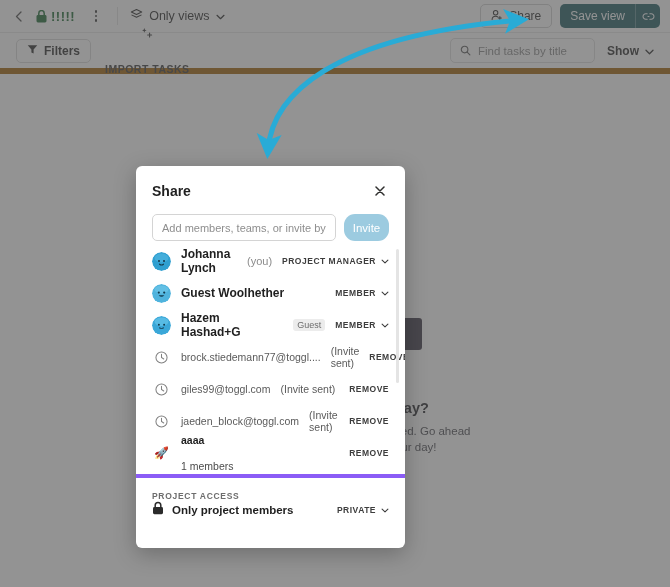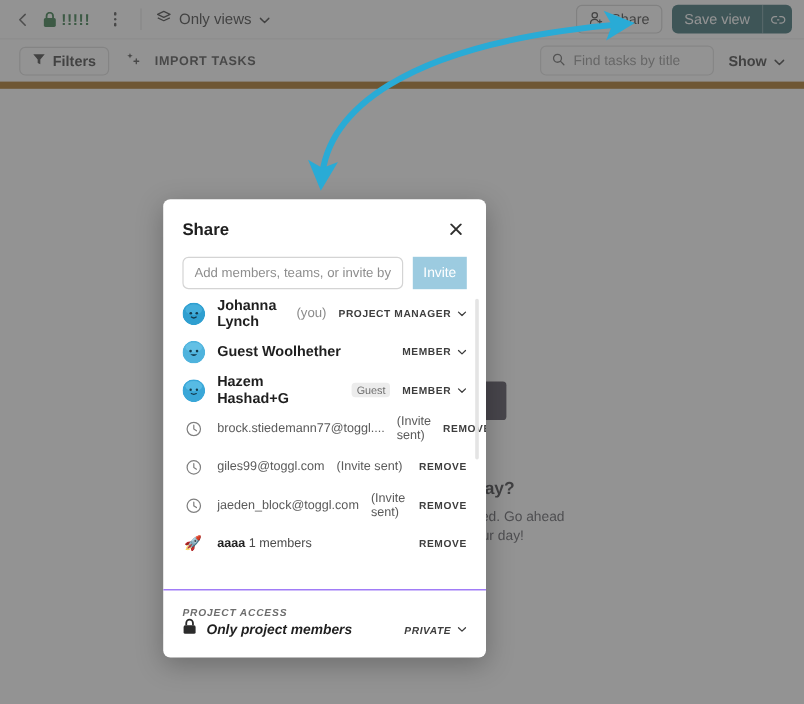--- a/index.html
+++ b/index.html
@@ -63,23 +63,23 @@
     background: #ffffff; border-bottom: 6px solid #a16207;
     display: flex; align-items: center; padding: 0 16px;
   }
   .btn-filters {
     display: flex; align-items: center; gap: 6px;
     border: 1px solid #d8d8d8; border-radius: 5px; background: #fff;
     height: 24px; padding: 0 10px; font-size: 12px; color: #2b2b2b;
     font-weight: 600; cursor: pointer;
   }
   .btn-import {
-    display: flex; align-items: center; gap: 12px; margin-left: 14px;
+    display: flex; align-items: center; gap: 22px; margin-left: 14px;
     font-size: 10.5px; font-weight: 700; letter-spacing: 0.5px;
-    color: #3a3a3a; cursor: pointer;
+    color: #3a3a3a; cursor: pointer; flex-direction: column;
   }
   .tb2-right { margin-left: auto; display: flex; align-items: center; gap: 12px; }
   .searchbox {
     display: flex; align-items: center; gap: 7px;
     border: 1px solid #dcdcdc; border-radius: 5px; background: #fff;
     width: 145px; height: 25px; padding: 0 9px;
   }
   .searchbox input {
     border: 0; outline: 0; font-size: 11.5px; color: #2b2b2b;
     font-family: inherit; width: 100%; background: transparent;
@@ -126,21 +126,21 @@
     font-size: 14px; color: #30302f; cursor: pointer; line-height: 1;
   }
   .m-invite-row { display: flex; gap: 8px; padding: 14px 16px 0 16px; }
   .m-invite-input {
     flex: 1; height: 27px; border: 1px solid #d4d4d4; border-radius: 5px;
     padding: 0 9px; font-size: 11px; color: #2b2b2b;
     font-family: inherit; outline: none; background: #fff;
   }
   .m-invite-input::placeholder { color: #8e8e8e; }
   .btn-invite {
-    width: 45px; height: 27px; border: 0; border-radius: 0;
+    width: 45px; height: 27px; border: 0; border-radius: 11px;
     background: #9ccbe0; color: #ffffff; font-size: 11.5px;
     font-family: inherit; cursor: pointer;
   }
 
   .m-section-label {
     padding: 16px 16px 0 16px; font-size: 8.5px; font-weight: 700;
     letter-spacing: 0.7px; color: #6d6d6d;
   }
 
   .m-list {
@@ -171,26 +171,26 @@
     font-size: 8.5px; font-weight: 700; letter-spacing: 0.5px; color: #3d3d3d;
     cursor: pointer; white-space: nowrap;
   }
   .row-remove {
     margin-left: auto; font-size: 8.5px; font-weight: 700;
     letter-spacing: 0.5px; color: #3d3d3d; cursor: pointer;
   }
   .clock-ico { flex: 0 0 19px; display: flex; align-items: center; justify-content: center; }
   .row-email { font-size: 10.5px; color: #5a5a5a; }
   .team-ico { flex: 0 0 19px; display: flex; align-items: center; justify-content: center; font-size: 12px; }
-  .team-block { display: flex; gap: 3px; }
+  .team-block { display: flex; flex-direction: column; gap: 14px; }
   .team-name { font-size: 10.5px; font-weight: 700; color: #1f1f1f; }
   .team-count { font-size: 10.5px; color: #4b4b4b; }
 
   .m-foot {
-    border-top: 1px solid #8b5cf6; padding: 0 16px 14px 16px; font-style: italic;
+    border-top: 4px solid #8b5cf6; padding: 0 16px 29px 16px;
   }
   .foot-label {
     padding-top: 13px; font-size: 8.5px; font-weight: 700;
     letter-spacing: 0.7px; color: #6d6d6d;
   }
   .foot-row { display: flex; align-items: center; gap: 8px; margin-top: 0; }
   .foot-text { font-size: 11.5px; font-weight: 700; color: #1f1f1f; }
 </style>
 </head>
 <body>

